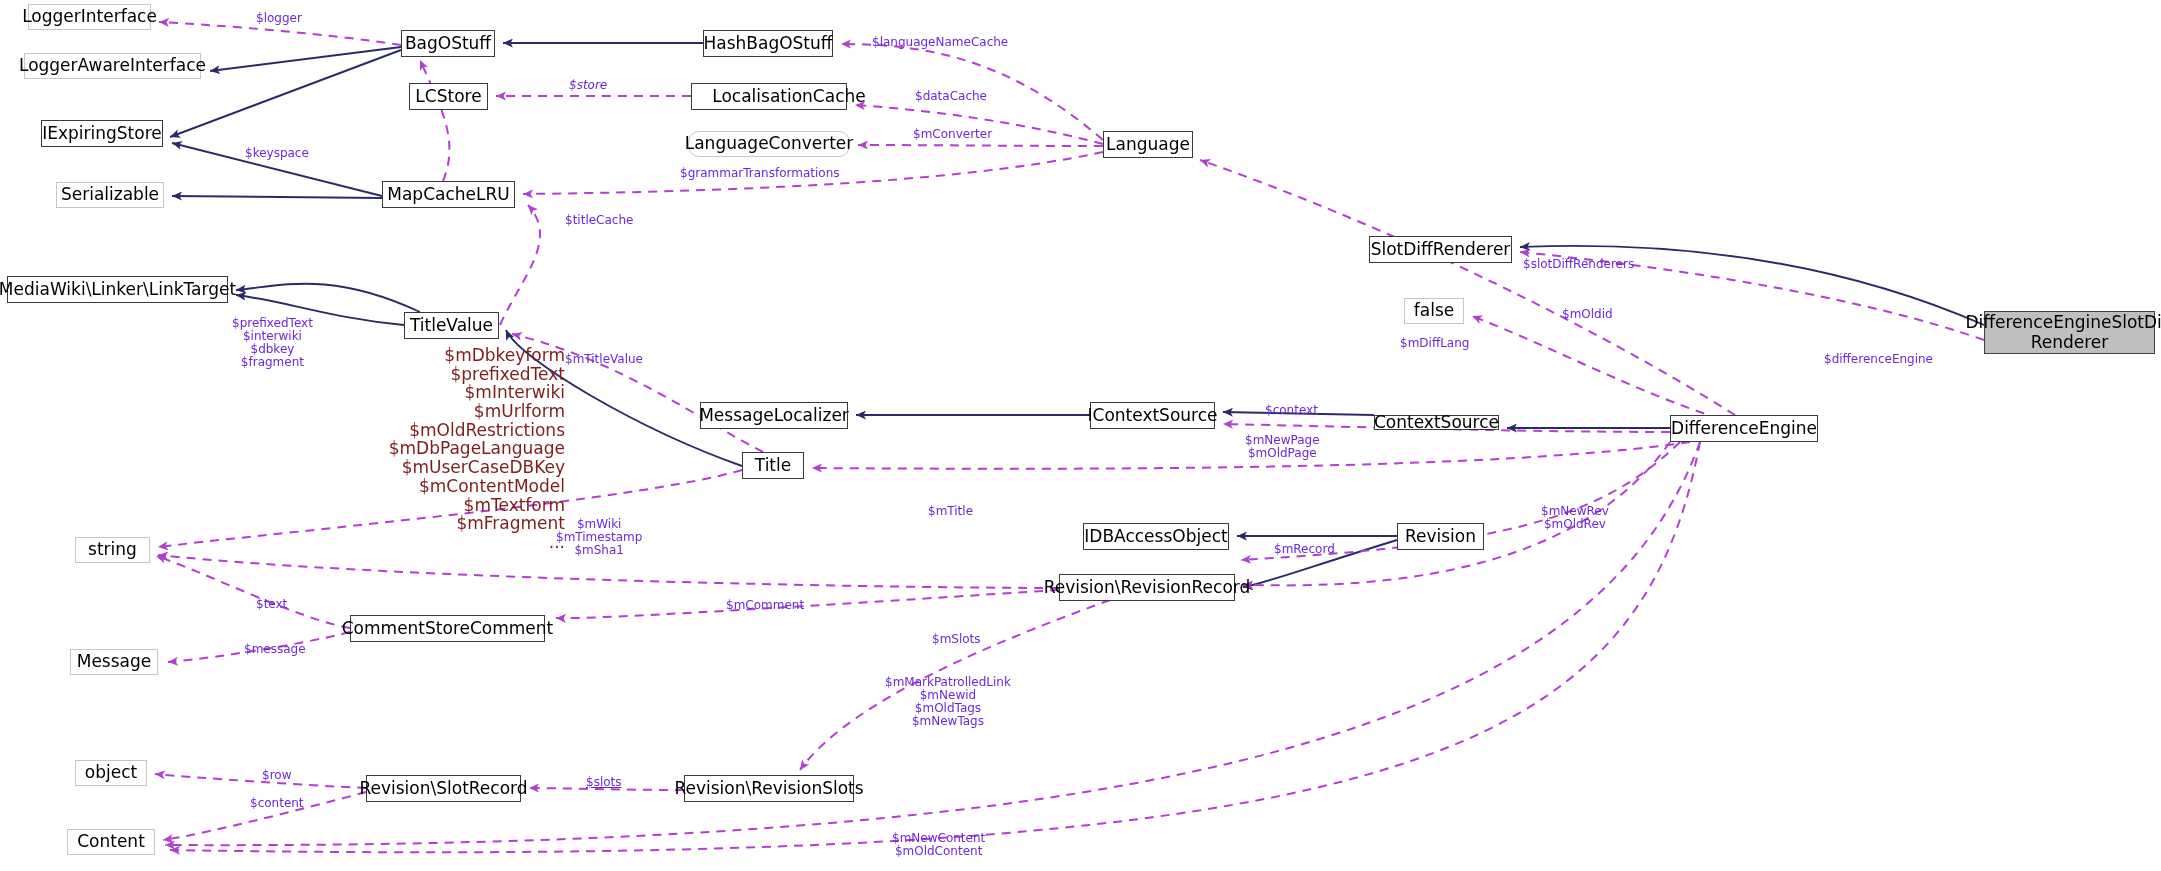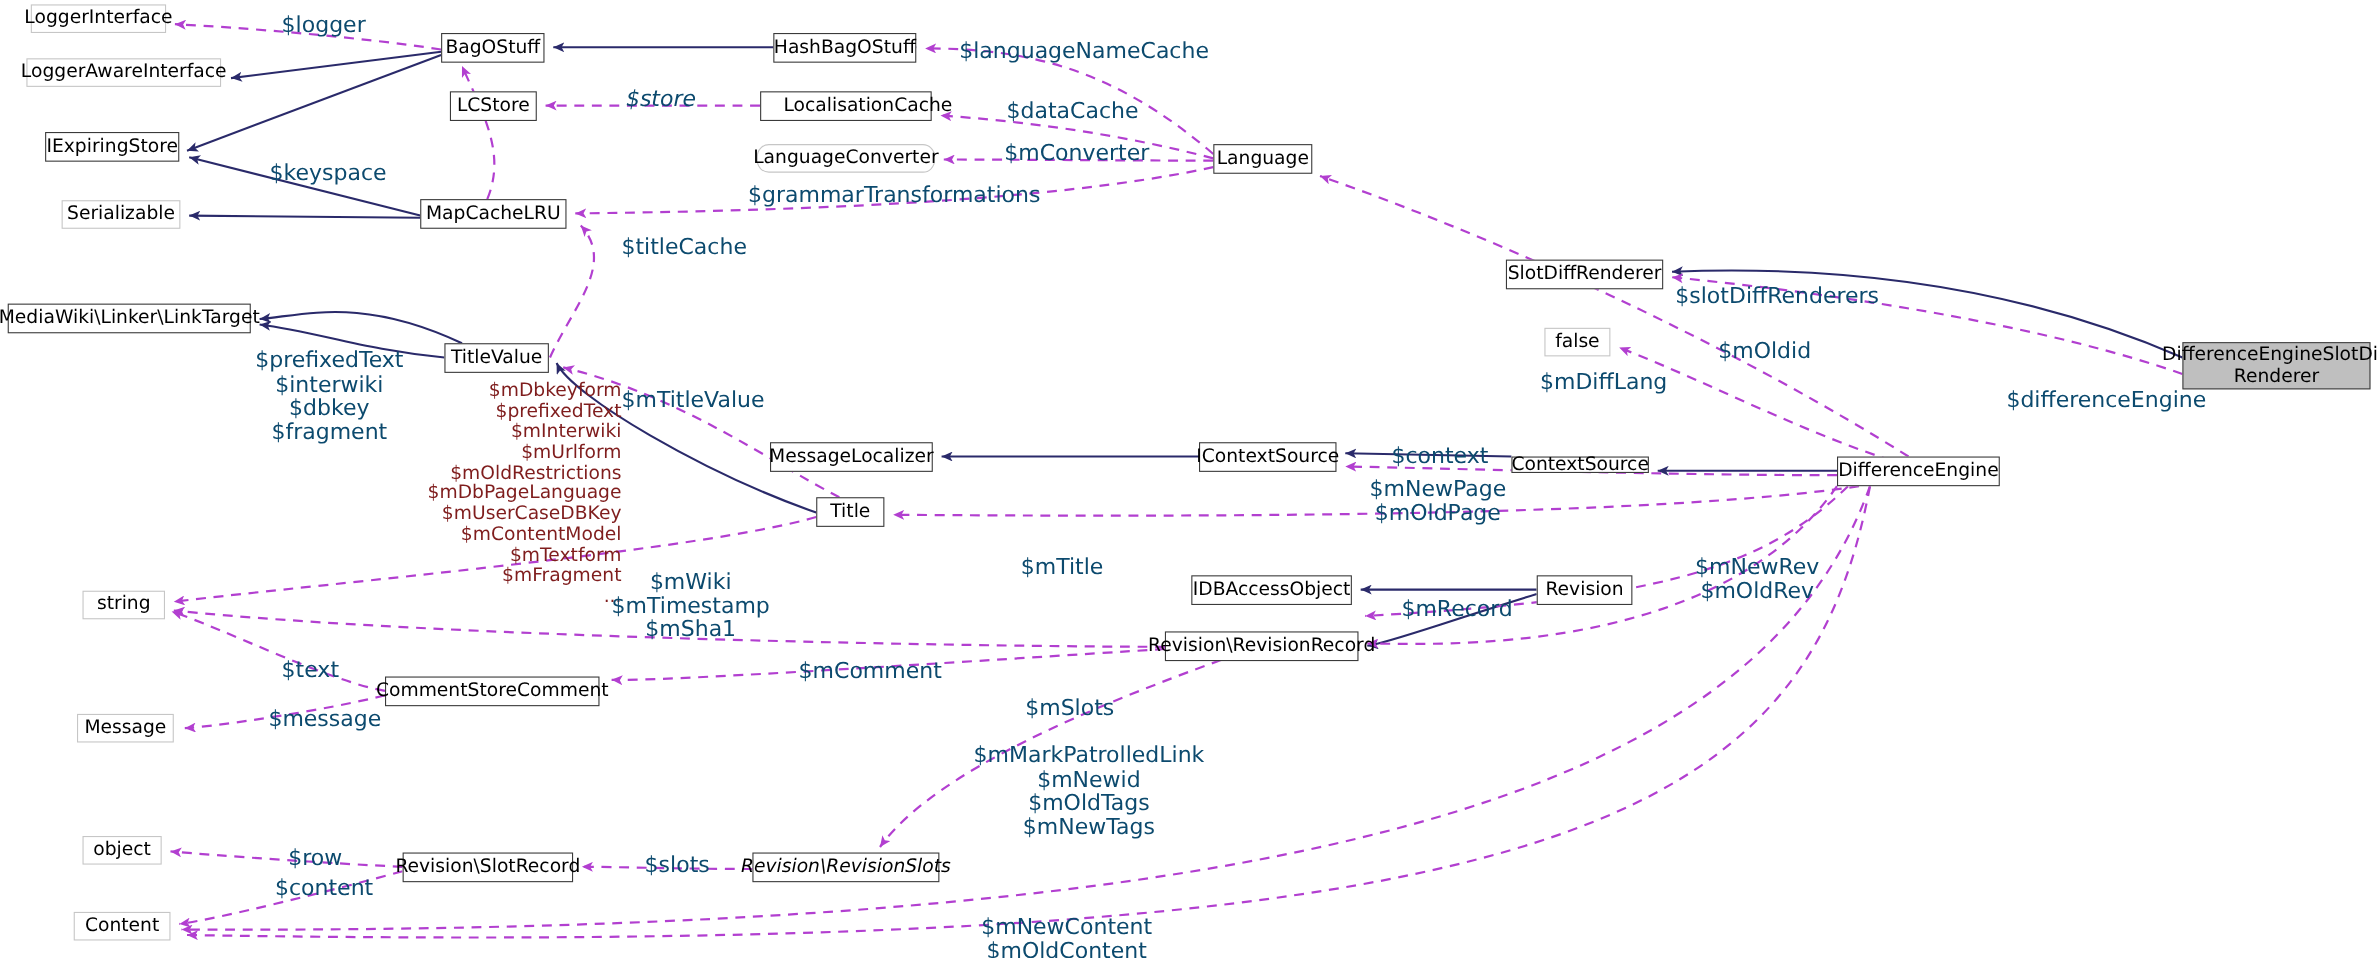--- a/index.html
+++ b/index.html
@@ -24,22 +24,22 @@
     font-size:17px;
     line-height:1.12;
     white-space:pre;
     z-index:5;
   }
   .node.solid{border:1.6px solid #3a3a3a;}
   .node.faint{border:1.3px solid #c6c6c6;}
   .node.hl{background:#bfbfbf;border:1.6px solid #404040;}
   .elabel{
     position:absolute;
-    font-size:20px;
-    color:#0c4a6e;
+    font-size:12px;
+    color:#6d28d9;
     line-height:1.08;
     white-space:pre;
     text-align:center;
     z-index:6;
   }
   .attrs{
     position:absolute;
     font-size:17px;
     color:#7f1d1d;
     line-height:1.10;
@@ -135,21 +135,21 @@
       <div class="node solid" style="left: 1670px; top: 415px; width: 148px; height: 27px;">DifferenceEngine</div>
       <div class="node solid" style="left: 742px; top: 452px; width: 62px; height: 27px;">Title</div>
       <div class="node solid" style="left: 1083px; top: 523px; width: 146px; height: 27px;">IDBAccessObject</div>
       <div class="node solid" style="left: 1397px; top: 523px; width: 87px; height: 27px;">Revision</div>
       <div class="node faint" style="left: 75px; top: 537px; width: 75px; height: 26px;">string</div>
       <div class="node solid" style="left: 1059px; top: 574px; width: 176px; height: 27px;">Revision\RevisionRecord</div>
       <div class="node solid" style="left: 350px; top: 615px; width: 195px; height: 27px;">CommentStoreComment</div>
       <div class="node faint" style="left: 70px; top: 649px; width: 88px; height: 26px;">Message</div>
       <div class="node faint" style="left: 75px; top: 760px; width: 72px; height: 26px;">object</div>
       <div class="node solid" style="left: 366px; top: 775px; width: 155px; height: 27px;">Revision\SlotRecord</div>
-      <div class="node solid" style="left: 684px; top: 775px; width: 170px; height: 27px; font-style: italic;">Revision\RevisionSlots</div>
+      <div class="node solid" style="left: 684px; top: 775px; width: 170px; height: 27px;">Revision\RevisionSlots</div>
       <div class="node faint" style="left: 67px; top: 829px; width: 88px; height: 26px;">Content</div>
     </div>
   <div id="attrs-layer">
       <div class="attrs" style="left: 340px; top: 346px; width: 225px;">$mDbkeyform
 $prefixedText
 $mInterwiki
 $mUrlform
 $mOldRestrictions
 $mDbPageLanguage
 $mUserCaseDBKey
@@ -188,19 +188,19 @@
 $mSha1</div>
       <div class="elabel" style="left: 726px; top: 599px;">$mComment</div>
       <div class="elabel" style="left: 256px; top: 598px;">$text</div>
       <div class="elabel" style="left: 244px; top: 643px;">$message</div>
       <div class="elabel" style="left: 932px; top: 633px;">$mSlots</div>
       <div class="elabel" style="left: 885px; top: 676px;">$mMarkPatrolledLink
 $mNewid
 $mOldTags
 $mNewTags</div>
       <div class="elabel" style="left: 262px; top: 769px;">$row</div>
-      <div class="elabel" style="left: 586px; top: 776px;">$slots</div>
+      <div class="elabel" style="left: 586px; top: 776px; text-decoration: underline;">$slots</div>
       <div class="elabel" style="left: 250px; top: 797px;">$content</div>
       <div class="elabel" style="left: 892px; top: 832px;">$mNewContent
 $mOldContent</div>
     </div>
 
 </div>
 
 </body></html>

